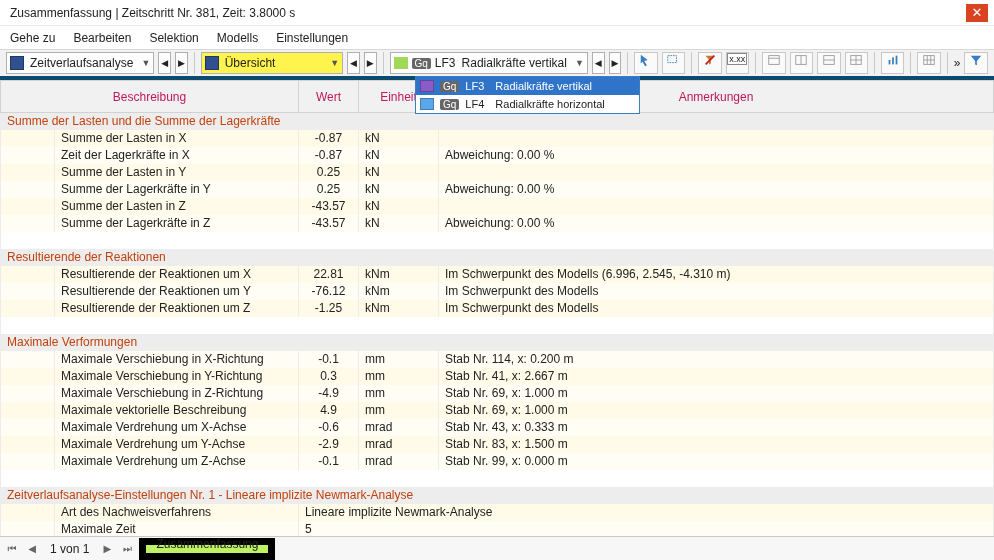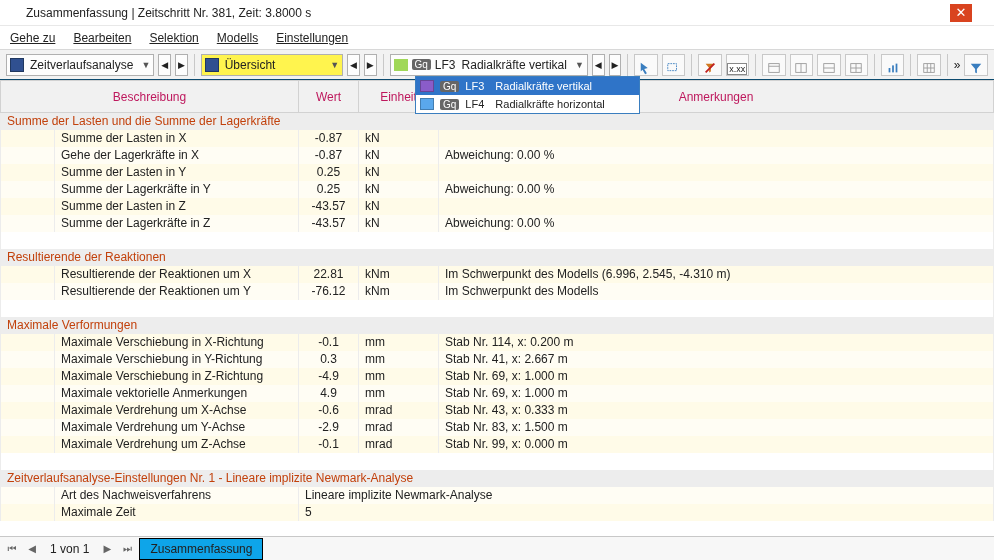--- a/index.html
+++ b/index.html
@@ -12,21 +12,21 @@
     height: 560px;
     overflow: hidden;
     display: flex;
     flex-direction: column;
   }
   
   .titlebar {
     height: 26px;
     display: flex;
     align-items: center;
-    padding: 0 22px;
+    padding: 0 6px;
     background: #fff;
     border-bottom: 1px solid #e8e8e8;
   }
   .titlebar .title { flex: 1; padding-left: 4px; }
   .close-btn {
     width: 22px; height: 18px;
     background: #d9431f;
     color: #fff;
     font-size: 13px;
     display: flex; align-items: center; justify-content: center;
@@ -34,26 +34,26 @@
   }
   
   .menubar {
     height: 24px;
     display: flex;
     align-items: center;
     gap: 18px;
     padding: 0 10px;
     border-bottom: 1px solid #d8d8d8;
   }
-  .menubar span { cursor: pointer; text-decoration: underline; }
+  .menubar span { cursor: pointer; }
   
   .toolbar {
     height: 30px;
     background: #f2f2f2;
-    border-bottom: 1px solid #0c4a6e;
+    border-bottom: 4px solid #0c4a6e;
     display: flex;
     align-items: center;
     padding: 0 6px;
     gap: 4px;
     position: relative;
   }
   .tool-select {
     display: flex;
     align-items: center;
     height: 22px;
@@ -71,21 +71,21 @@
     display: flex; align-items: center; justify-content: center;
     font-size: 9px; cursor: pointer;
   }
   .divider { width: 1px; height: 22px; background: #c8c8c8; margin: 0 2px; }
   .yellow-sel { background: #fff44e; }
   .sq-icon { width: 14px; height: 14px; background: #305090; border: 1px solid #203860; }
   .tool-btn {
     width: 26px; height: 22px;
     border: 1px solid #c8c8c8;
     background: #fafafa;
-    display: flex; align-items: flex-end; justify-content: center;
+    display: flex; align-items: flex-start; justify-content: center;
     cursor: pointer;
     font-size: 12px;
   }
   .tool-btn svg { width: 14px; height: 14px; }
   .swatch { width: 14px; height: 12px; display:inline-block; }
   .badge-gq { background:#666; color:#fff; font-size:10px; padding:0 3px; border-radius:2px; }
   
   .dropdown {
     position: absolute;
     top: 26px; left: 415px;
@@ -140,25 +140,25 @@
   
   .pager {
     height: 24px;
     border-top: 1px solid #c8c8c8;
     display: flex; align-items: center;
     padding: 0 4px; gap: 4px;
     background: #f7f7f7;
   }
   .pg-btn { width:16px; height:16px; display:flex; align-items:center; justify-content:center; color:#666; cursor:pointer; font-size:10px; }
   .pg-tab {
-    background: #0ea5e9;
-    border: 1px solid #000000;
+    background: #bef264;
+    border: 7px solid #000000;
     padding: 2px 10px;
     height: 22px;
-    display: flex; align-items: center;
+    display: flex; align-items: flex-end;
   }
 </style>
 </head>
 <body>
 
 <div class="titlebar">
   <span class="title">Zusammenfassung | Zeitschritt Nr. 381, Zeit: 3.8000 s</span>
   <div class="close-btn">✕</div>
 </div>
 
@@ -310,21 +310,21 @@
         </tr>
         <tr class="datar">
           <td class="indent"></td>
           <td>Summe der Lasten in X</td>
           <td class="val">-0.87</td>
           <td class="unit">kN</td>
           <td></td>
         </tr>
         <tr class="datar">
           <td class="indent"></td>
-          <td>Gehe der Lagerkräfte in X</td>
+          <td>Zeit der Lagerkräfte in X</td>
           <td class="val">-0.87</td>
           <td class="unit">kN</td>
           <td>Abweichung: 0.00 %</td>
         </tr>
         <tr class="datar">
           <td class="indent"></td>
           <td>Summe der Lasten in Y</td>
           <td class="val">0.25</td>
           <td class="unit">kN</td>
           <td></td>
@@ -363,20 +363,27 @@
           <td class="unit">kNm</td>
           <td>Im Schwerpunkt des Modells (6.996, 2.545, -4.310 m)</td>
         </tr>
         <tr class="datar">
           <td class="indent"></td>
           <td>Resultierende der Reaktionen um Y</td>
           <td class="val">-76.12</td>
           <td class="unit">kNm</td>
           <td>Im Schwerpunkt des Modells</td>
         </tr>
+        <tr class="datar">
+          <td class="indent"></td>
+          <td>Resultierende der Reaktionen um Z</td>
+          <td class="val">-1.25</td>
+          <td class="unit">kNm</td>
+          <td>Im Schwerpunkt des Modells</td>
+        </tr>
         <tr class="spacer">
           <td colspan="5"></td>
         </tr>
         <tr class="section">
           <td colspan="5">Maximale Verformungen</td>
         </tr>
         <tr class="datar">
           <td class="indent"></td>
           <td>Maximale Verschiebung in X-Richtung</td>
           <td class="val">-0.1</td>
@@ -392,21 +399,21 @@
         </tr>
         <tr class="datar">
           <td class="indent"></td>
           <td>Maximale Verschiebung in Z-Richtung</td>
           <td class="val">-4.9</td>
           <td class="unit">mm</td>
           <td>Stab Nr. 69, x: 1.000 m</td>
         </tr>
         <tr class="datar">
           <td class="indent"></td>
-          <td>Maximale vektorielle Anmerkungen</td>
+          <td>Maximale vektorielle Beschreibung</td>
           <td class="val">4.9</td>
           <td class="unit">mm</td>
           <td>Stab Nr. 69, x: 1.000 m</td>
         </tr>
         <tr class="datar">
           <td class="indent"></td>
           <td>Maximale Verdrehung um X-Achse</td>
           <td class="val">-0.6</td>
           <td class="unit">mrad</td>
           <td>Stab Nr. 43, x: 0.333 m</td>

